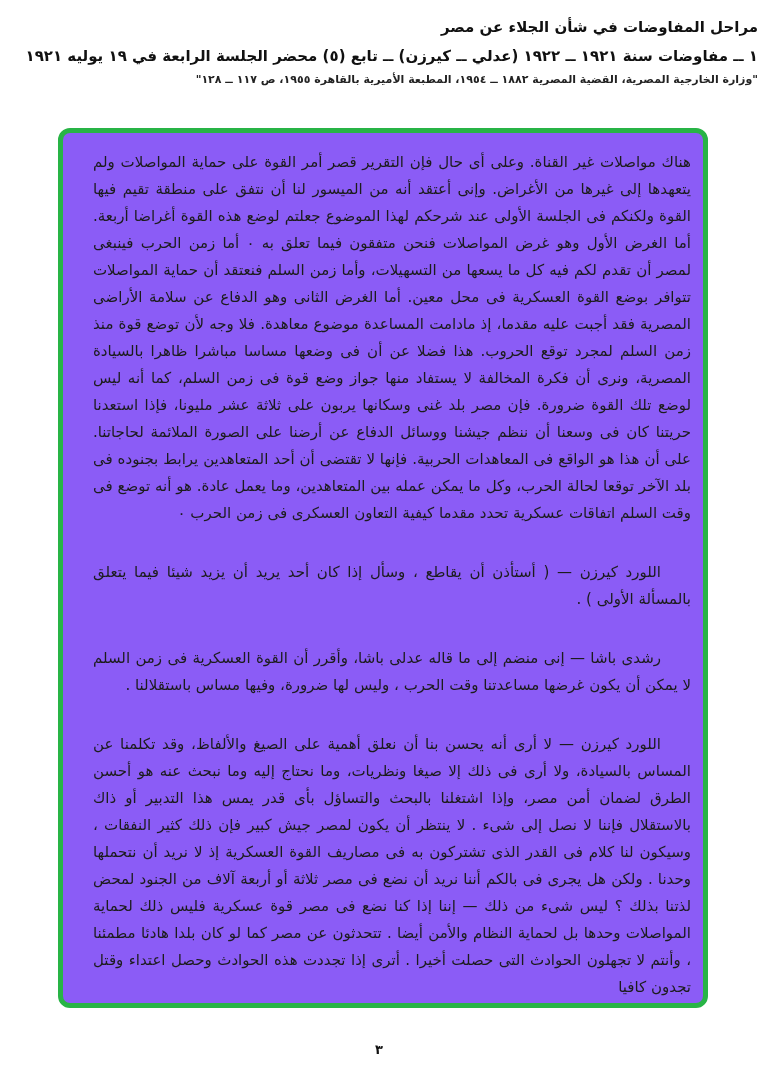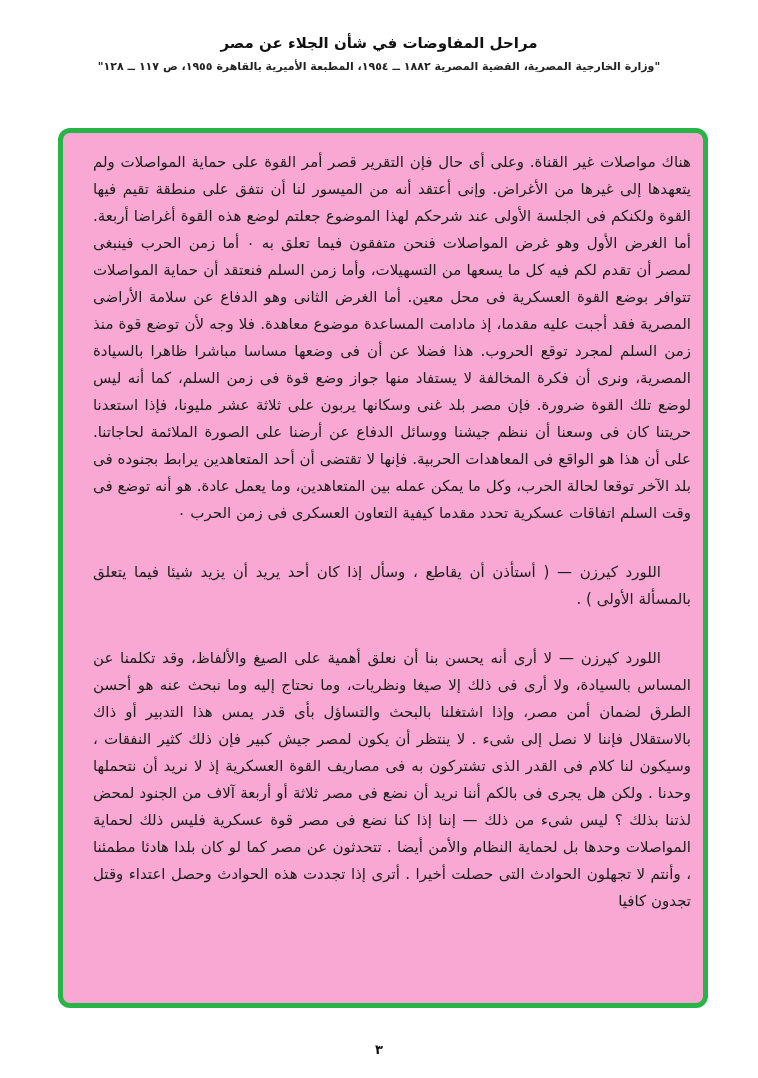--- a/index.html
+++ b/index.html
@@ -9,22 +9,22 @@
   body {
     width: 758px;
     height: 1078px;
     background: #ffffff;
     font-family: "DejaVu Sans", sans-serif;
     position: relative;
     color: #1a1a1a;
   }
   .header {
     direction: rtl;
-    text-align: center;
-    padding-top: 34px;
+    text-align: right;
+    padding-top: 18px;
   }
   .doc-title {
     font-size: 15px;
     font-weight: bold;
     color: #111111;
   }
   .doc-subtitle {
     font-size: 15px;
     font-weight: bold;
     margin-top: 11px;
@@ -41,21 +41,21 @@
     position: absolute;
     left: 58px;
     top: 128px;
     width: 650px;
     height: 880px;
     box-sizing: border-box;
     border: 5px solid #28b446;
     border-radius: 12px;
     padding: 16px 12px 0 30px;
     overflow: hidden;
-    background: #f9a8d4;
+    background: #8b5cf6;
   }
   .doc-body {
     direction: rtl;
     text-align: justify;
     font-size: 15px;
     line-height: 27px;
     color: #1c1c1c;
   }
   .para {
     margin: 0;
@@ -78,30 +78,32 @@
     color: #111111;
   }
 </style>
 </head>
 <body>
 
 <div class="page">
 
   <div class="header">
     <div class="doc-title">مراحل المفاوضات في شأن الجلاء عن مصر</div>
+    <div class="doc-subtitle">١ ــ مفاوضات سنة ١٩٢١ ــ ١٩٢٢ (عدلي ــ كيرزن) ــ تابع (٥) محضر الجلسة الرابعة في ١٩ يوليه ١٩٢١</div>
     <div class="doc-source">"وزارة الخارجية المصرية، القضية المصرية ١٨٨٢ ــ ١٩٥٤، المطبعة الأميرية بالقاهرة ١٩٥٥، ص ١١٧ ــ ١٢٨"</div>
   </div>
 
   <div class="frame">
     <div class="doc-body">
 
       <p class="para"><span>هناك مواصلات غير القناة. وعلى أى حال فإن التقرير قصر أمر القوة على حماية المواصلات ولم يتعهدها إلى غيرها من الأغراض. وإنى أعتقد أنه من الميسور لنا أن نتفق على منطقة تقيم فيها القوة ولكنكم فى الجلسة الأولى عند شرحكم لهذا الموضوع جعلتم لوضع هذه القوة أغراضا أربعة. أما الغرض الأول وهو غرض المواصلات فنحن متفقون فيما تعلق به ٠ أما زمن الحرب فينبغى لمصر أن تقدم لكم فيه كل ما يسعها من التسهيلات، وأما زمن السلم فنعتقد أن حماية المواصلات تتوافر بوضع القوة العسكرية فى محل معين. أما الغرض الثانى وهو الدفاع عن سلامة الأراضى المصرية فقد أجبت عليه مقدما، إذ مادامت المساعدة موضوع معاهدة. فلا وجه لأن توضع قوة منذ زمن السلم لمجرد توقع الحروب. هذا فضلا عن أن فى وضعها مساسا مباشرا ظاهرا بالسيادة المصرية، ونرى أن فكرة المخالفة لا يستفاد منها جواز وضع قوة فى زمن السلم، كما أنه ليس لوضع تلك القوة ضرورة. فإن مصر بلد غنى وسكانها يربون على ثلاثة عشر مليونا، فإذا استعدنا حريتنا كان فى وسعنا أن ننظم جيشنا ووسائل الدفاع عن أرضنا على الصورة الملائمة لحاجاتنا. على أن هذا هو الواقع فى المعاهدات الحربية. فإنها لا تقتضى أن أحد المتعاهدين يرابط بجنوده فى بلد الآخر توقعا لحالة الحرب، وكل ما يمكن عمله بين المتعاهدين، وما يعمل عادة. هو أنه توضع فى وقت السلم اتفاقات عسكرية تحدد مقدما كيفية التعاون العسكرى فى زمن الحرب ٠</span></p>
 
       <p class="para"><span class="speaker">اللورد كيرزن —</span> <span>( أستأذن أن يقاطع ، وسأل إذا كان أحد يريد أن يزيد شيئا فيما يتعلق بالمسألة الأولى ) .</span></p>
 
+      <p class="para"><span class="speaker">رشدى باشا —</span> <span>إنى منضم إلى ما قاله عدلى باشا، وأقرر أن القوة العسكرية فى زمن السلم لا يمكن أن يكون غرضها مساعدتنا وقت الحرب ، وليس لها ضرورة، وفيها مساس باستقلالنا .</span></p>
 
       <p class="para"><span class="speaker">اللورد كيرزن —</span> <span>لا أرى أنه يحسن بنا أن نعلق أهمية على الصيغ والألفاظ، وقد تكلمنا عن المساس بالسيادة، ولا أرى فى ذلك إلا صيغا ونظريات، وما نحتاج إليه وما نبحث عنه هو أحسن الطرق لضمان أمن مصر، وإذا اشتغلنا بالبحث والتساؤل بأى قدر يمس هذا التدبير أو ذاك بالاستقلال فإننا لا نصل إلى شىء . لا ينتظر أن يكون لمصر جيش كبير فإن ذلك كثير النفقات ، وسيكون لنا كلام فى القدر الذى تشتركون به فى مصاريف القوة العسكرية إذ لا نريد أن نتحملها وحدنا . ولكن هل يجرى فى بالكم أننا نريد أن نضع فى مصر ثلاثة أو أربعة آلاف من الجنود لمحض لذتنا بذلك ؟ ليس شىء من ذلك — إننا إذا كنا نضع فى مصر قوة عسكرية فليس ذلك لحماية المواصلات وحدها بل لحماية النظام والأمن أيضا . تتحدثون عن مصر كما لو كان بلدا هادئا مطمئنا ، وأنتم لا تجهلون الحوادث التى حصلت أخيرا . أترى إذا تجددت هذه الحوادث وحصل اعتداء وقتل تجدون كافيا</span></p>
 
     </div>
   </div>
 
   <div class="page-number">٣</div>
 
 </div>
 

